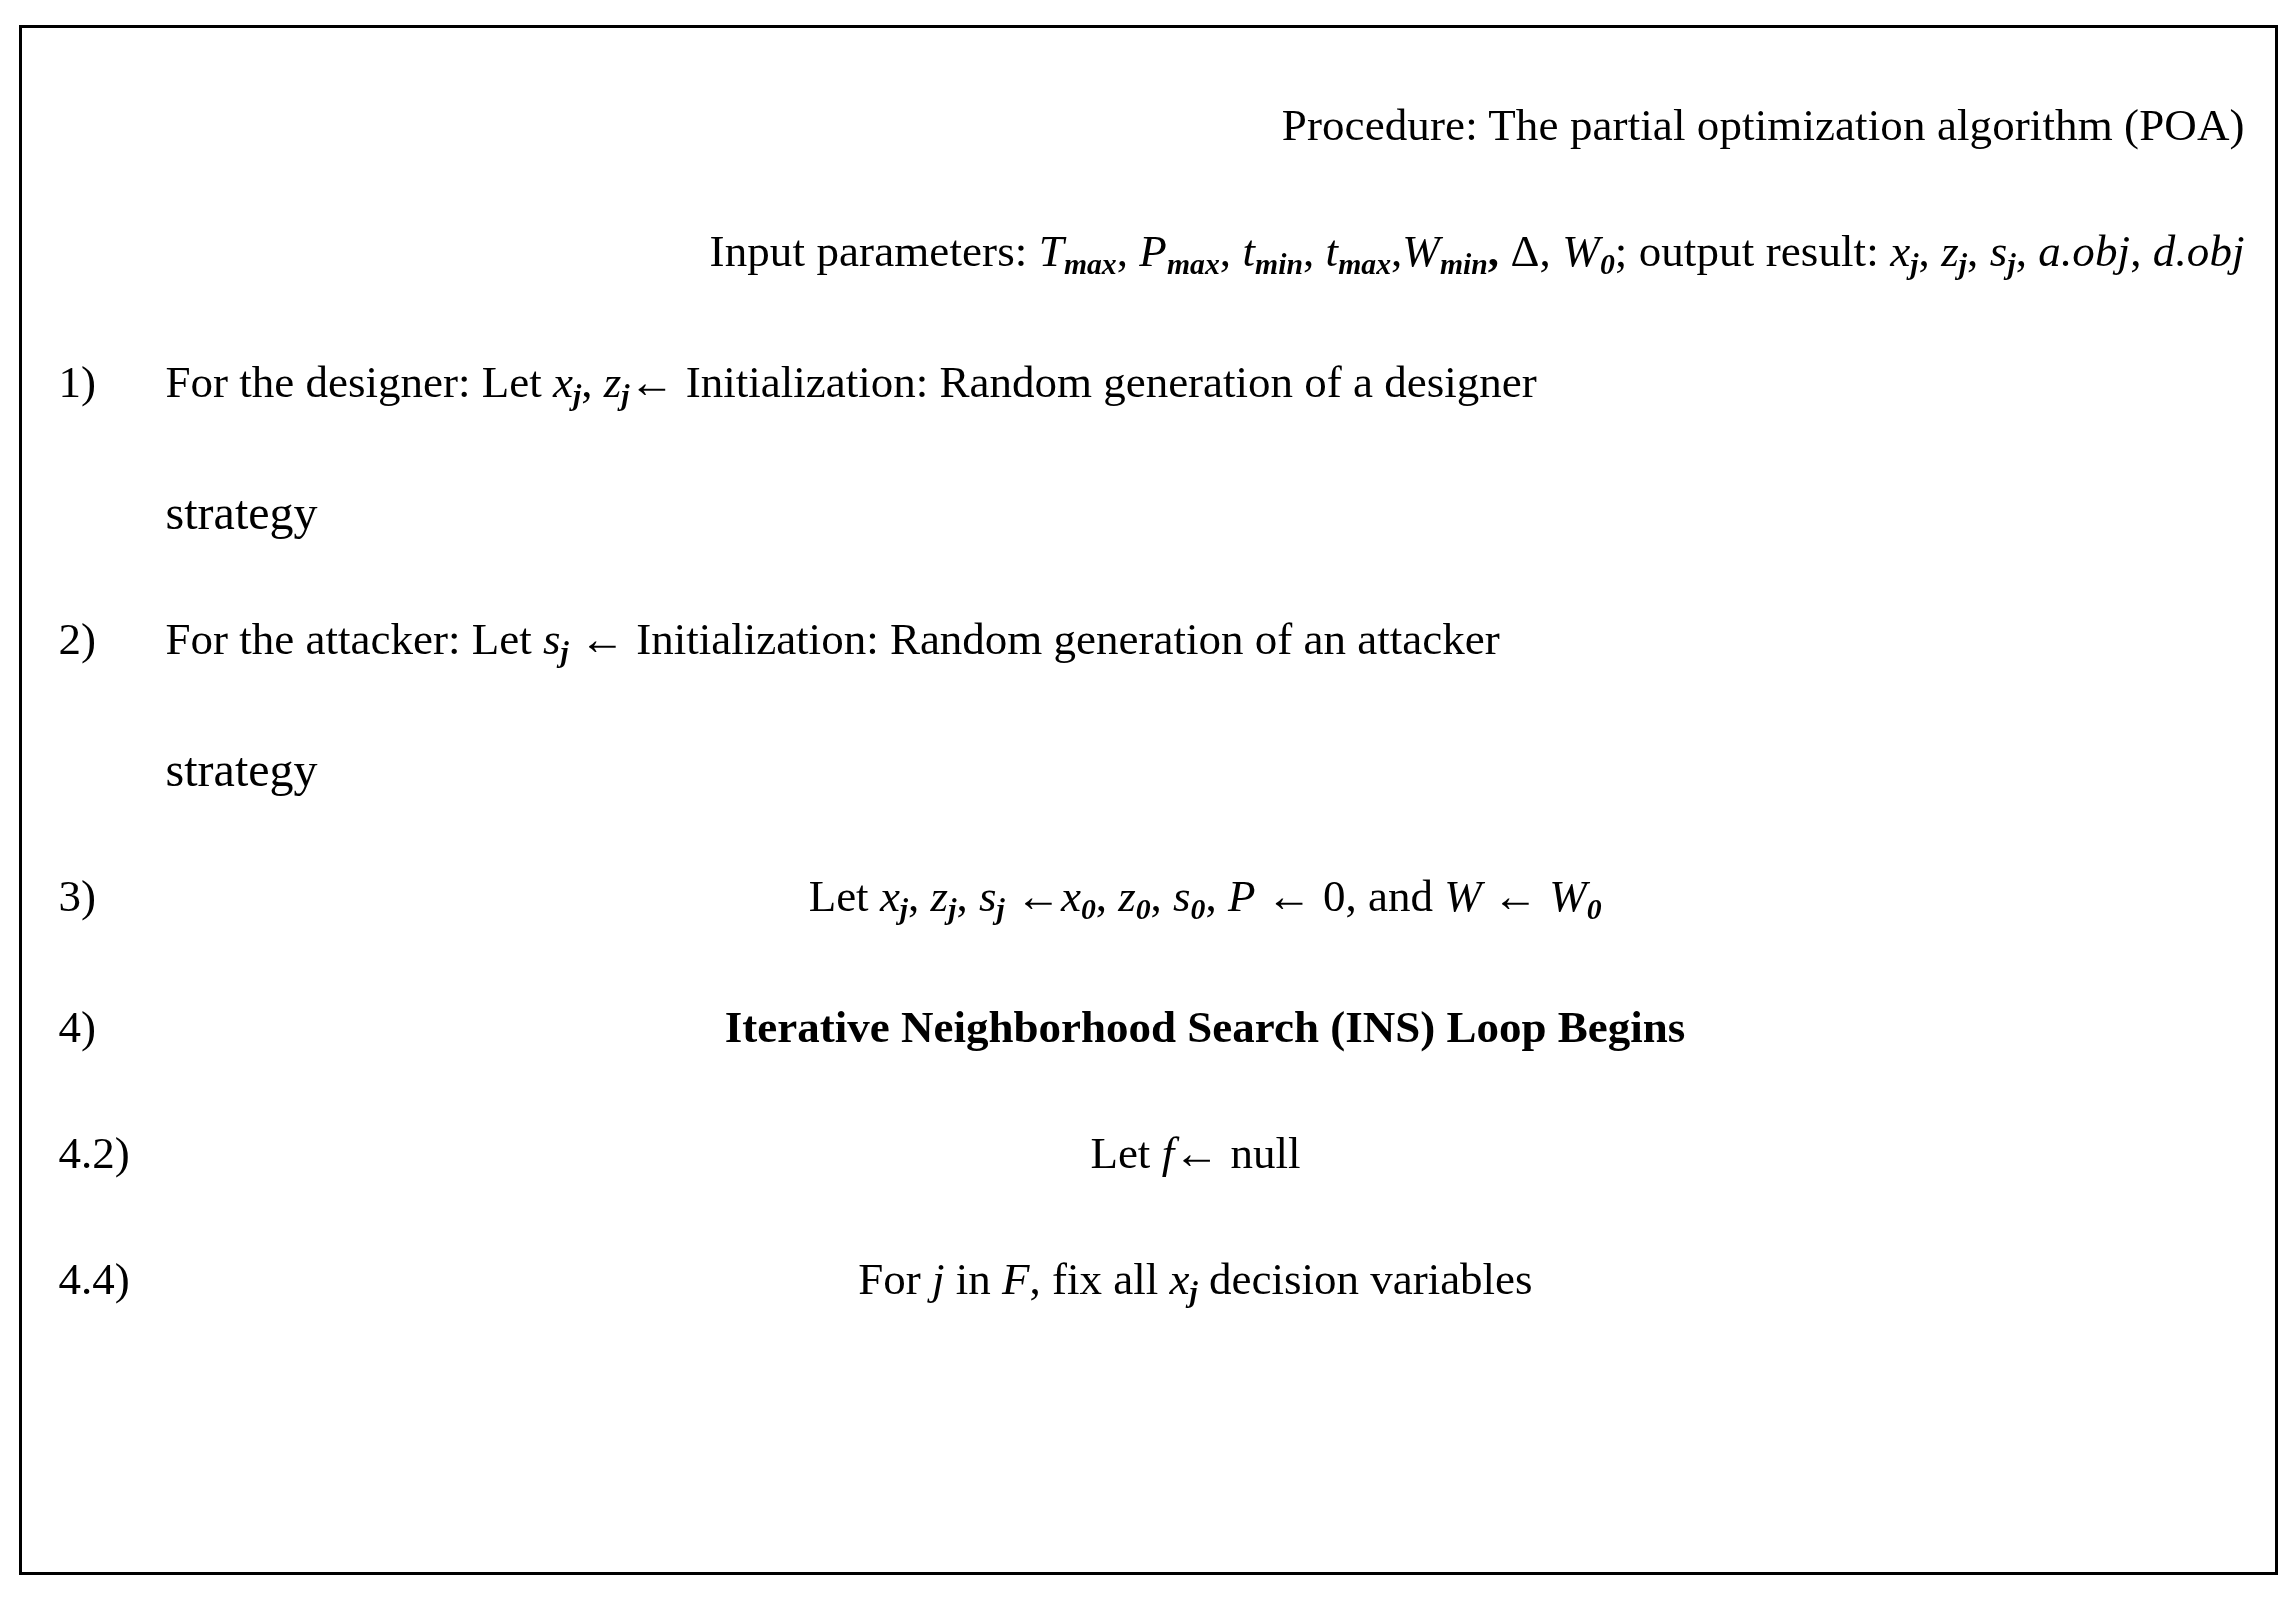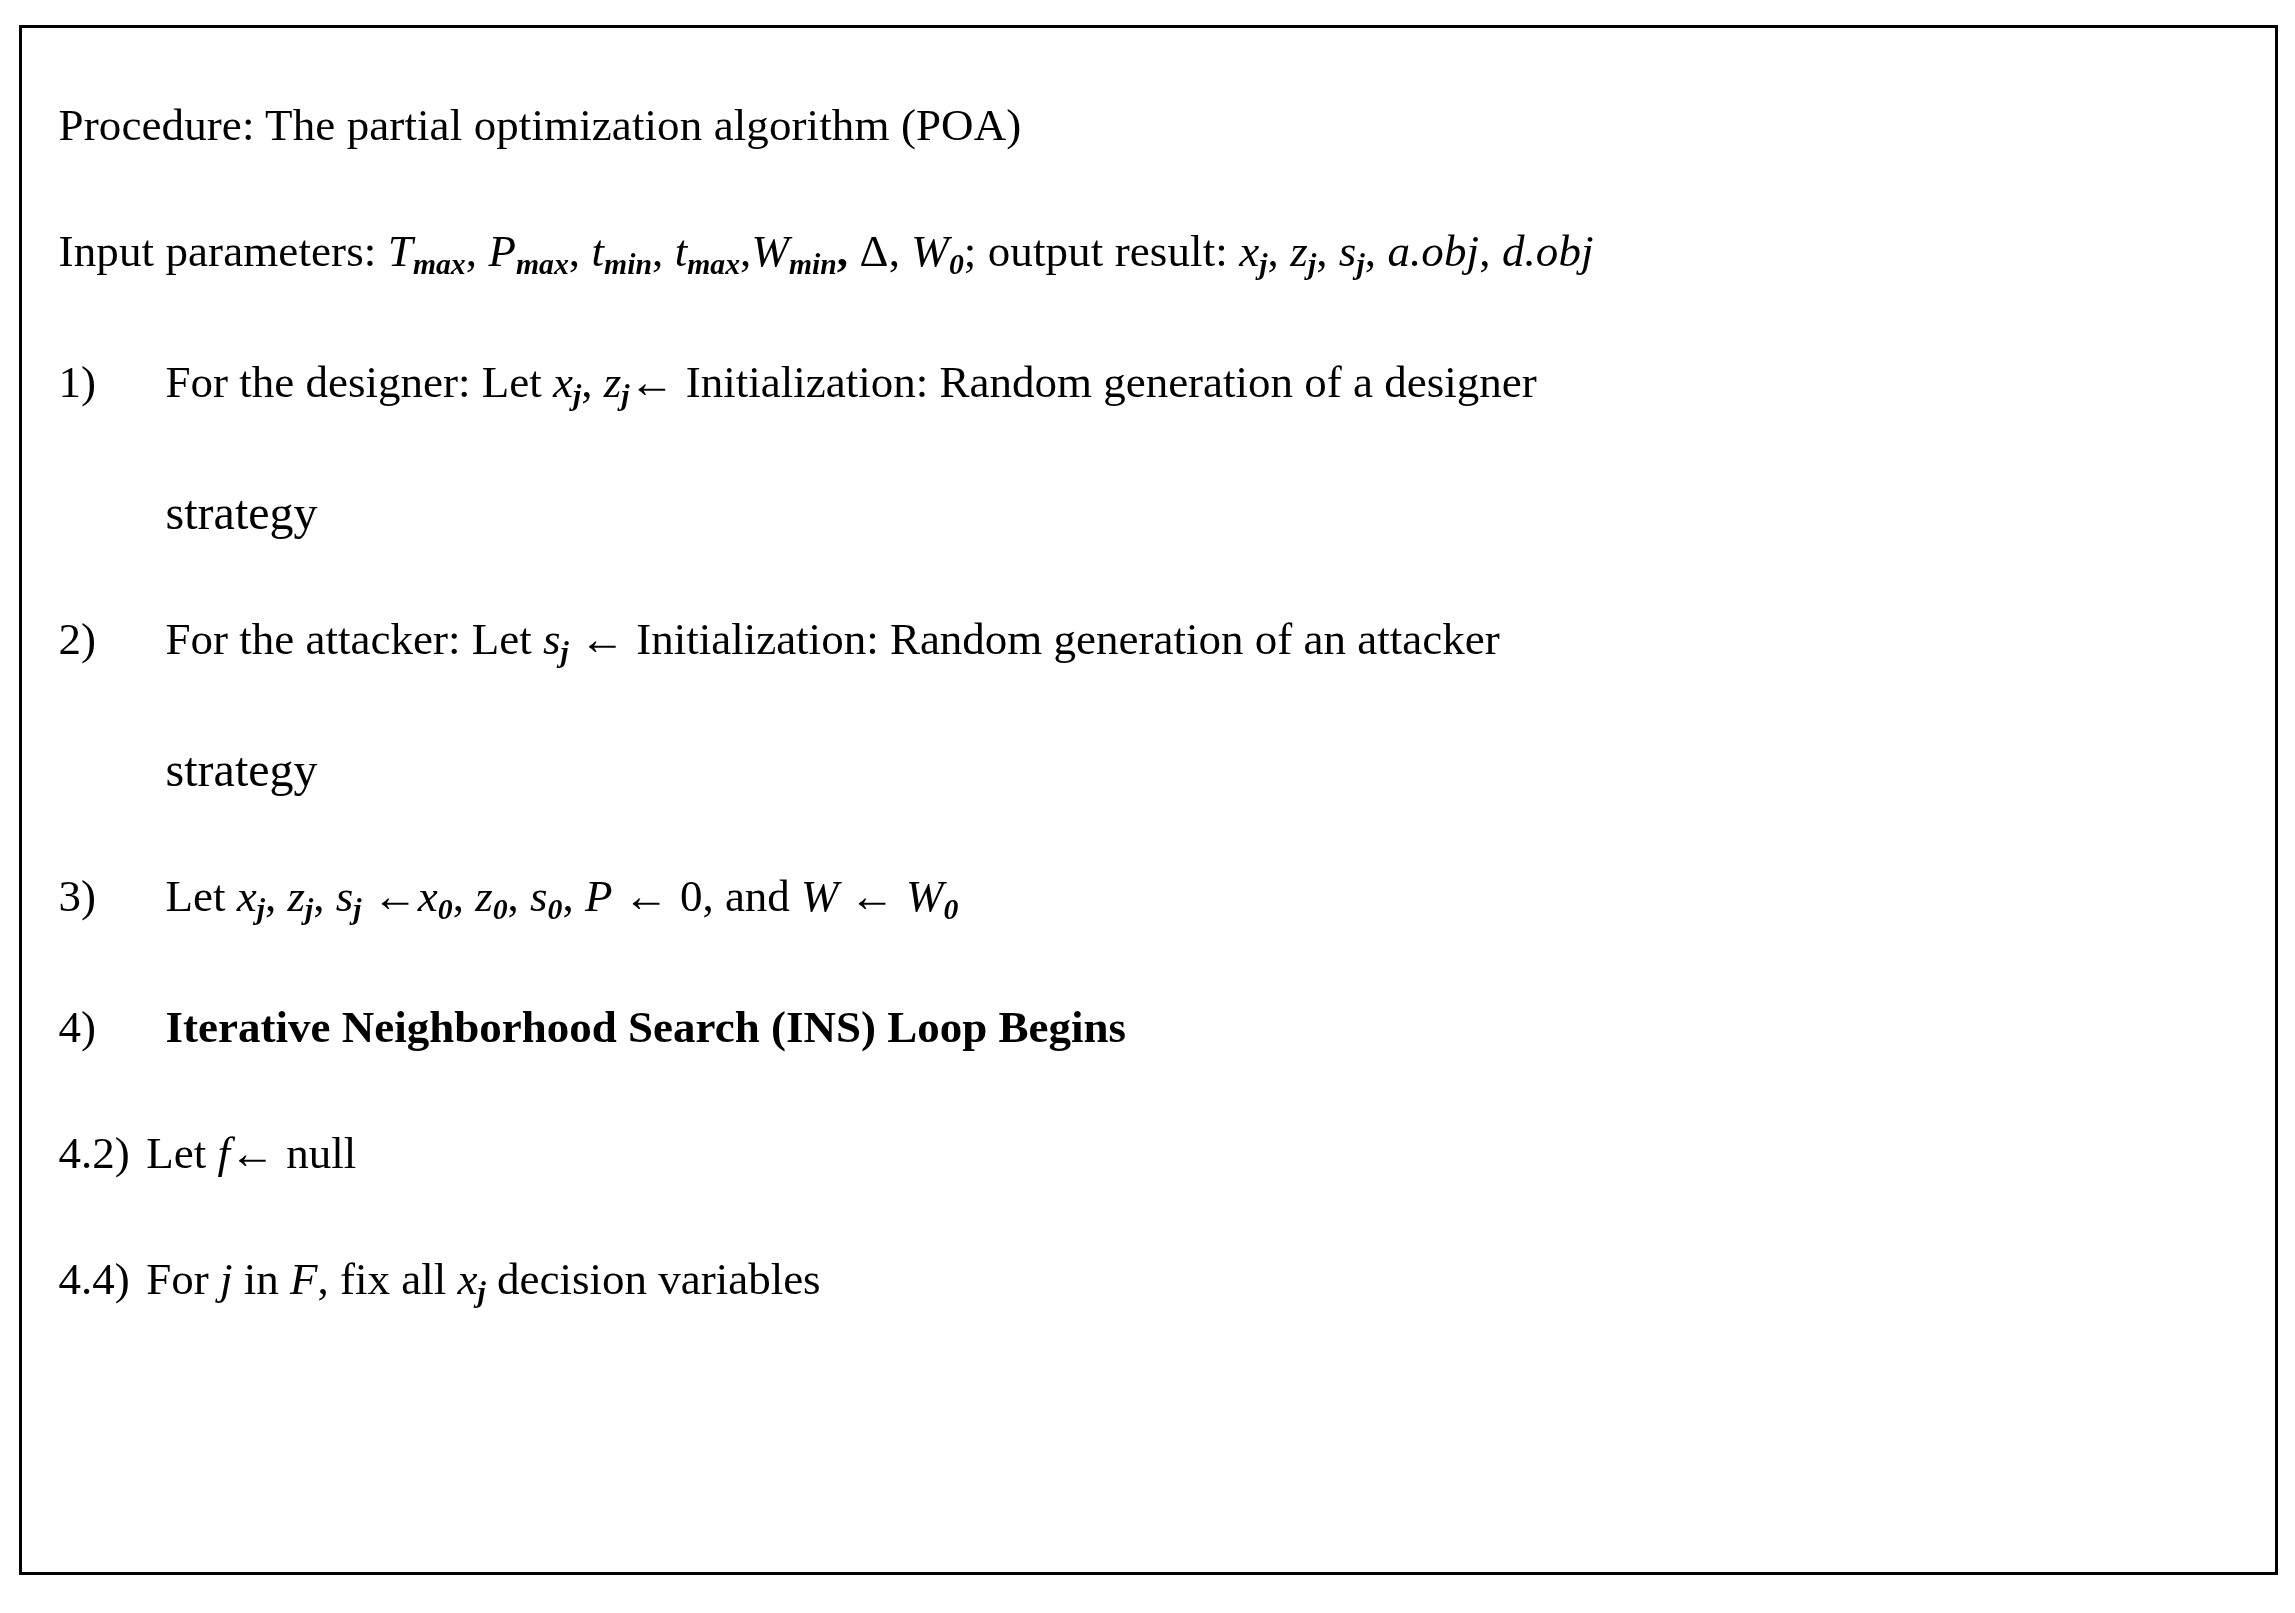--- a/index.html
+++ b/index.html
@@ -28,20 +28,21 @@
     border: 3.7px solid #000000;
     background: #ffffff;
     padding: 34px 30px 0 31px;
   }
 
   .line {
     font-size: 45px;
     line-height: 126px;
     white-space: nowrap;
     letter-spacing: 0.1px;
+    text-align: right;
   }
 
   
   .hdr {
     padding-left: 6px;
   }
 
   
   .row {
     display: flex;
@@ -60,20 +61,21 @@
   
   .num-sub {
     width: auto;
     padding-right: 16.4px;
   }
 
   .body {
     flex: 1 1 auto;
     font-size: 45px;
     line-height: 126px;
+    text-align: center;
   }
 
   .body.justify {
     text-align: justify;
     text-align-last: left;
   }
 
   .body.nowrap {
     white-space: nowrap;
   }

